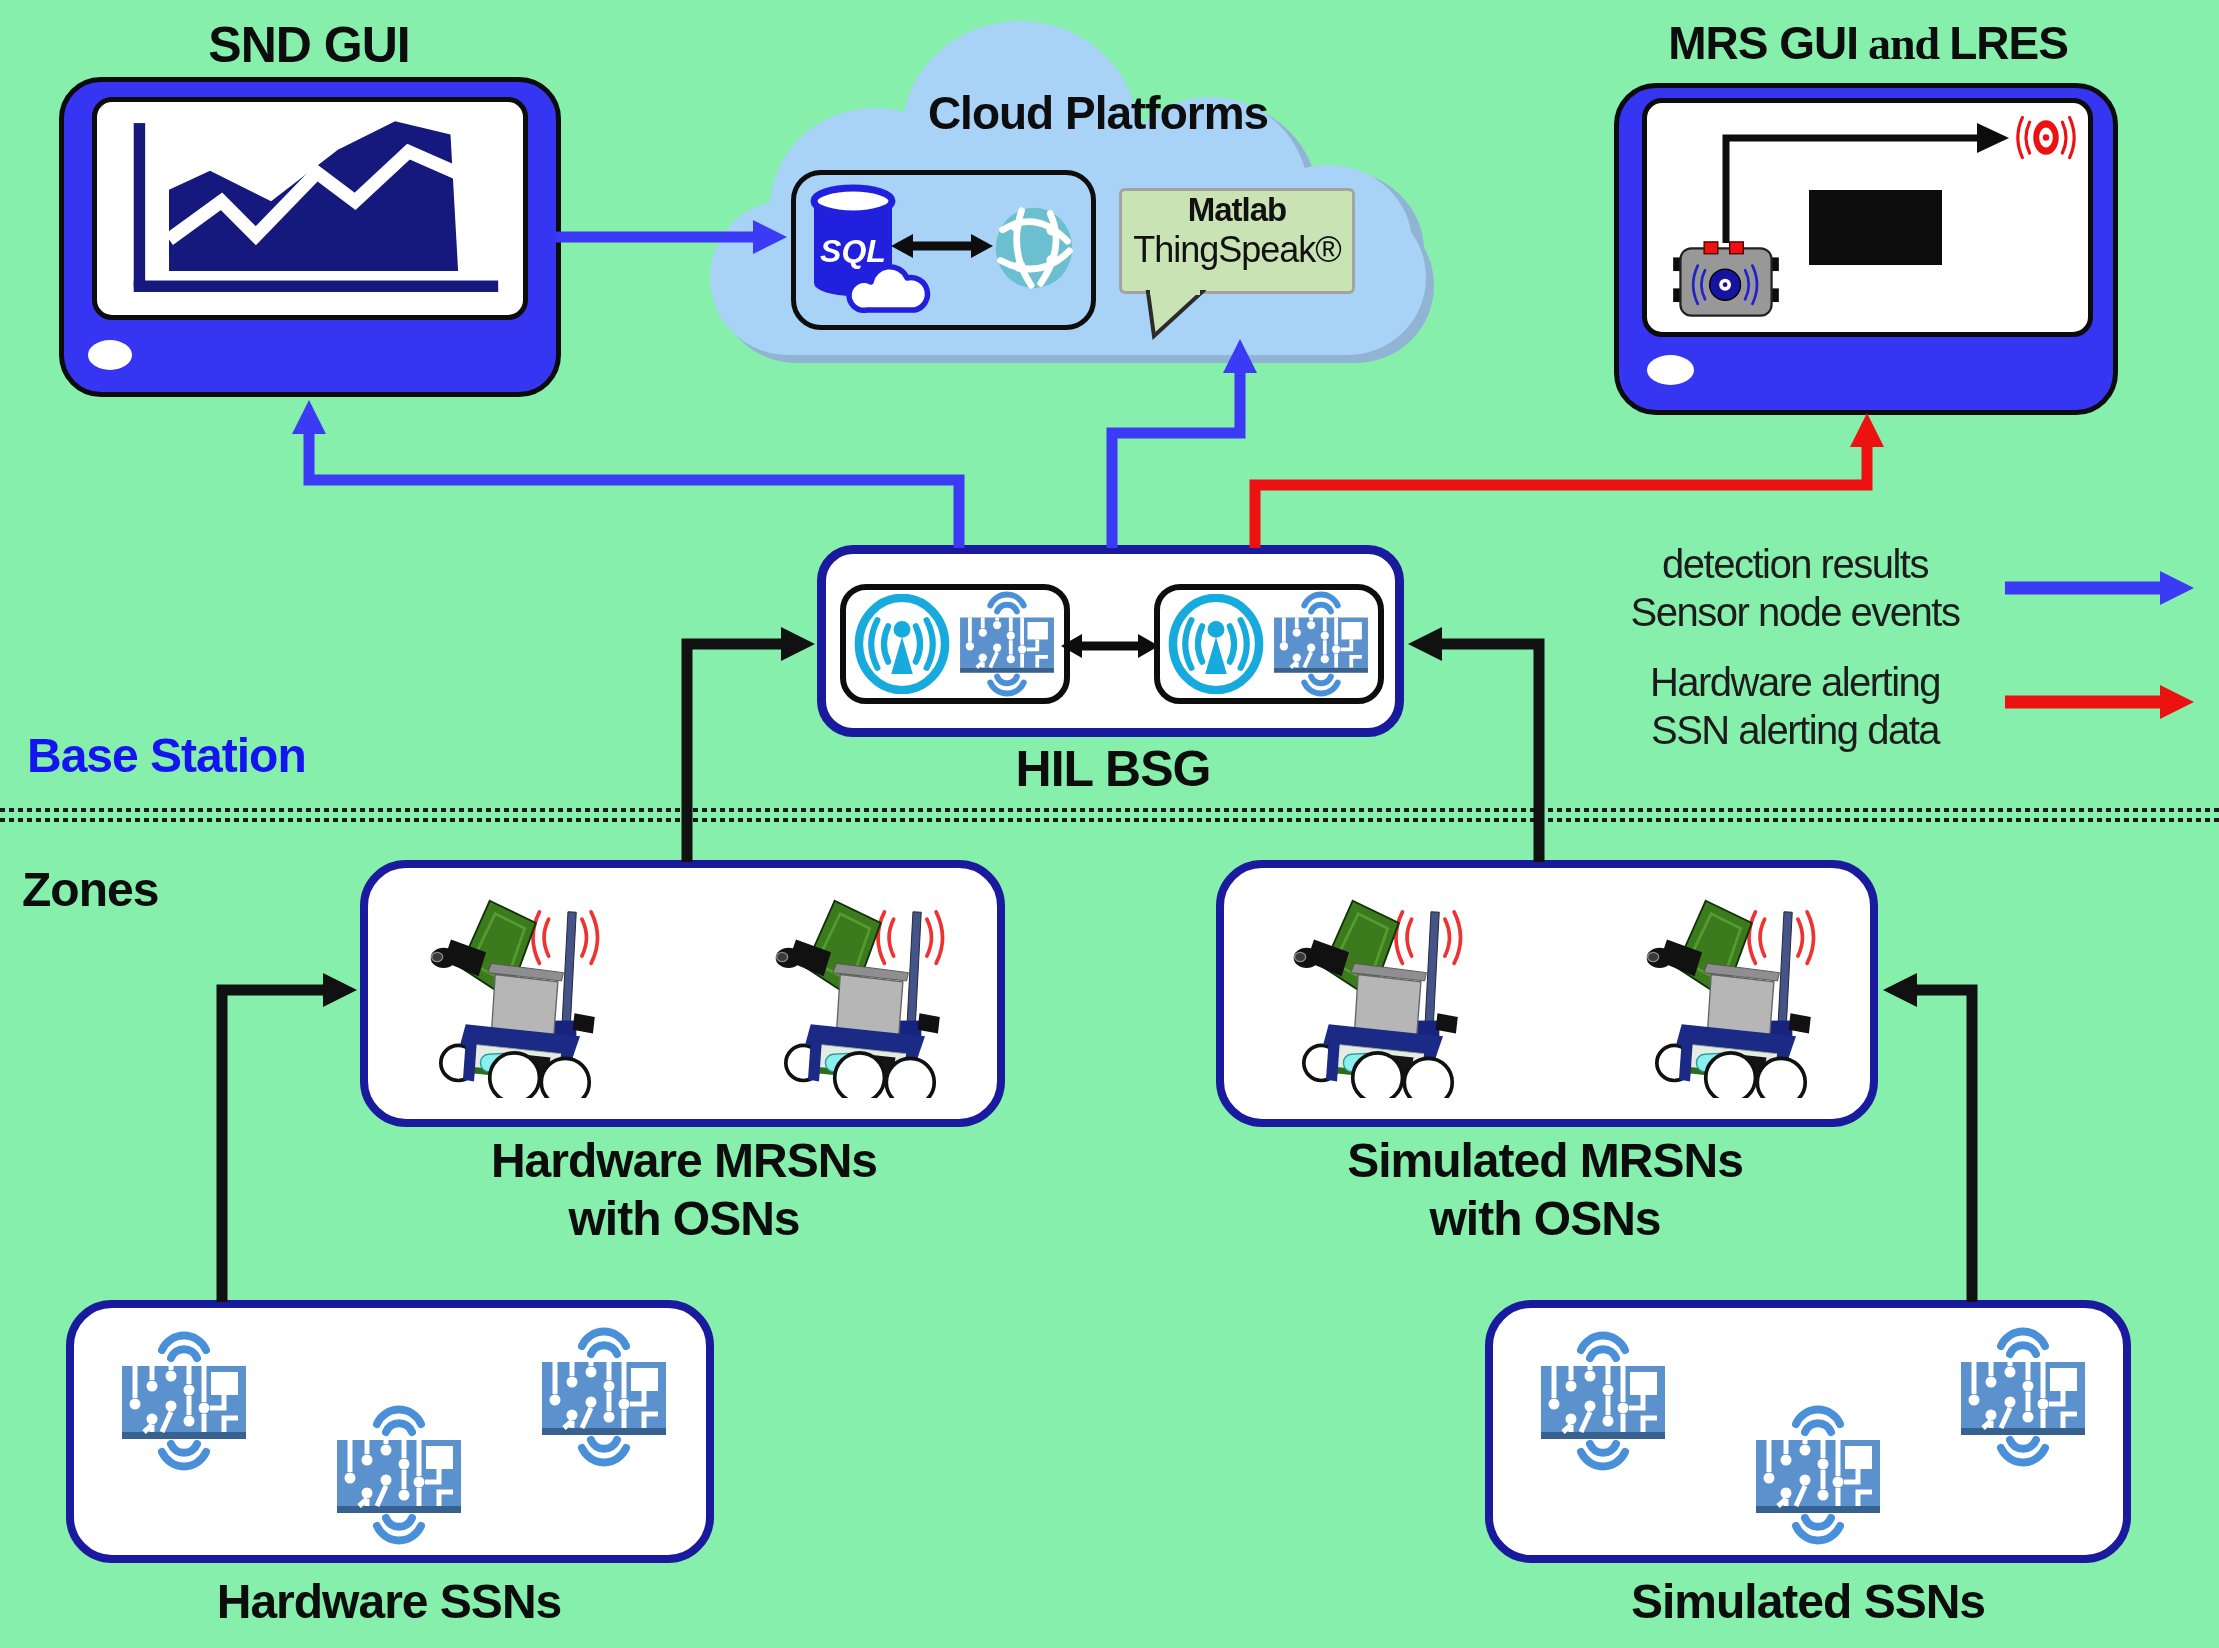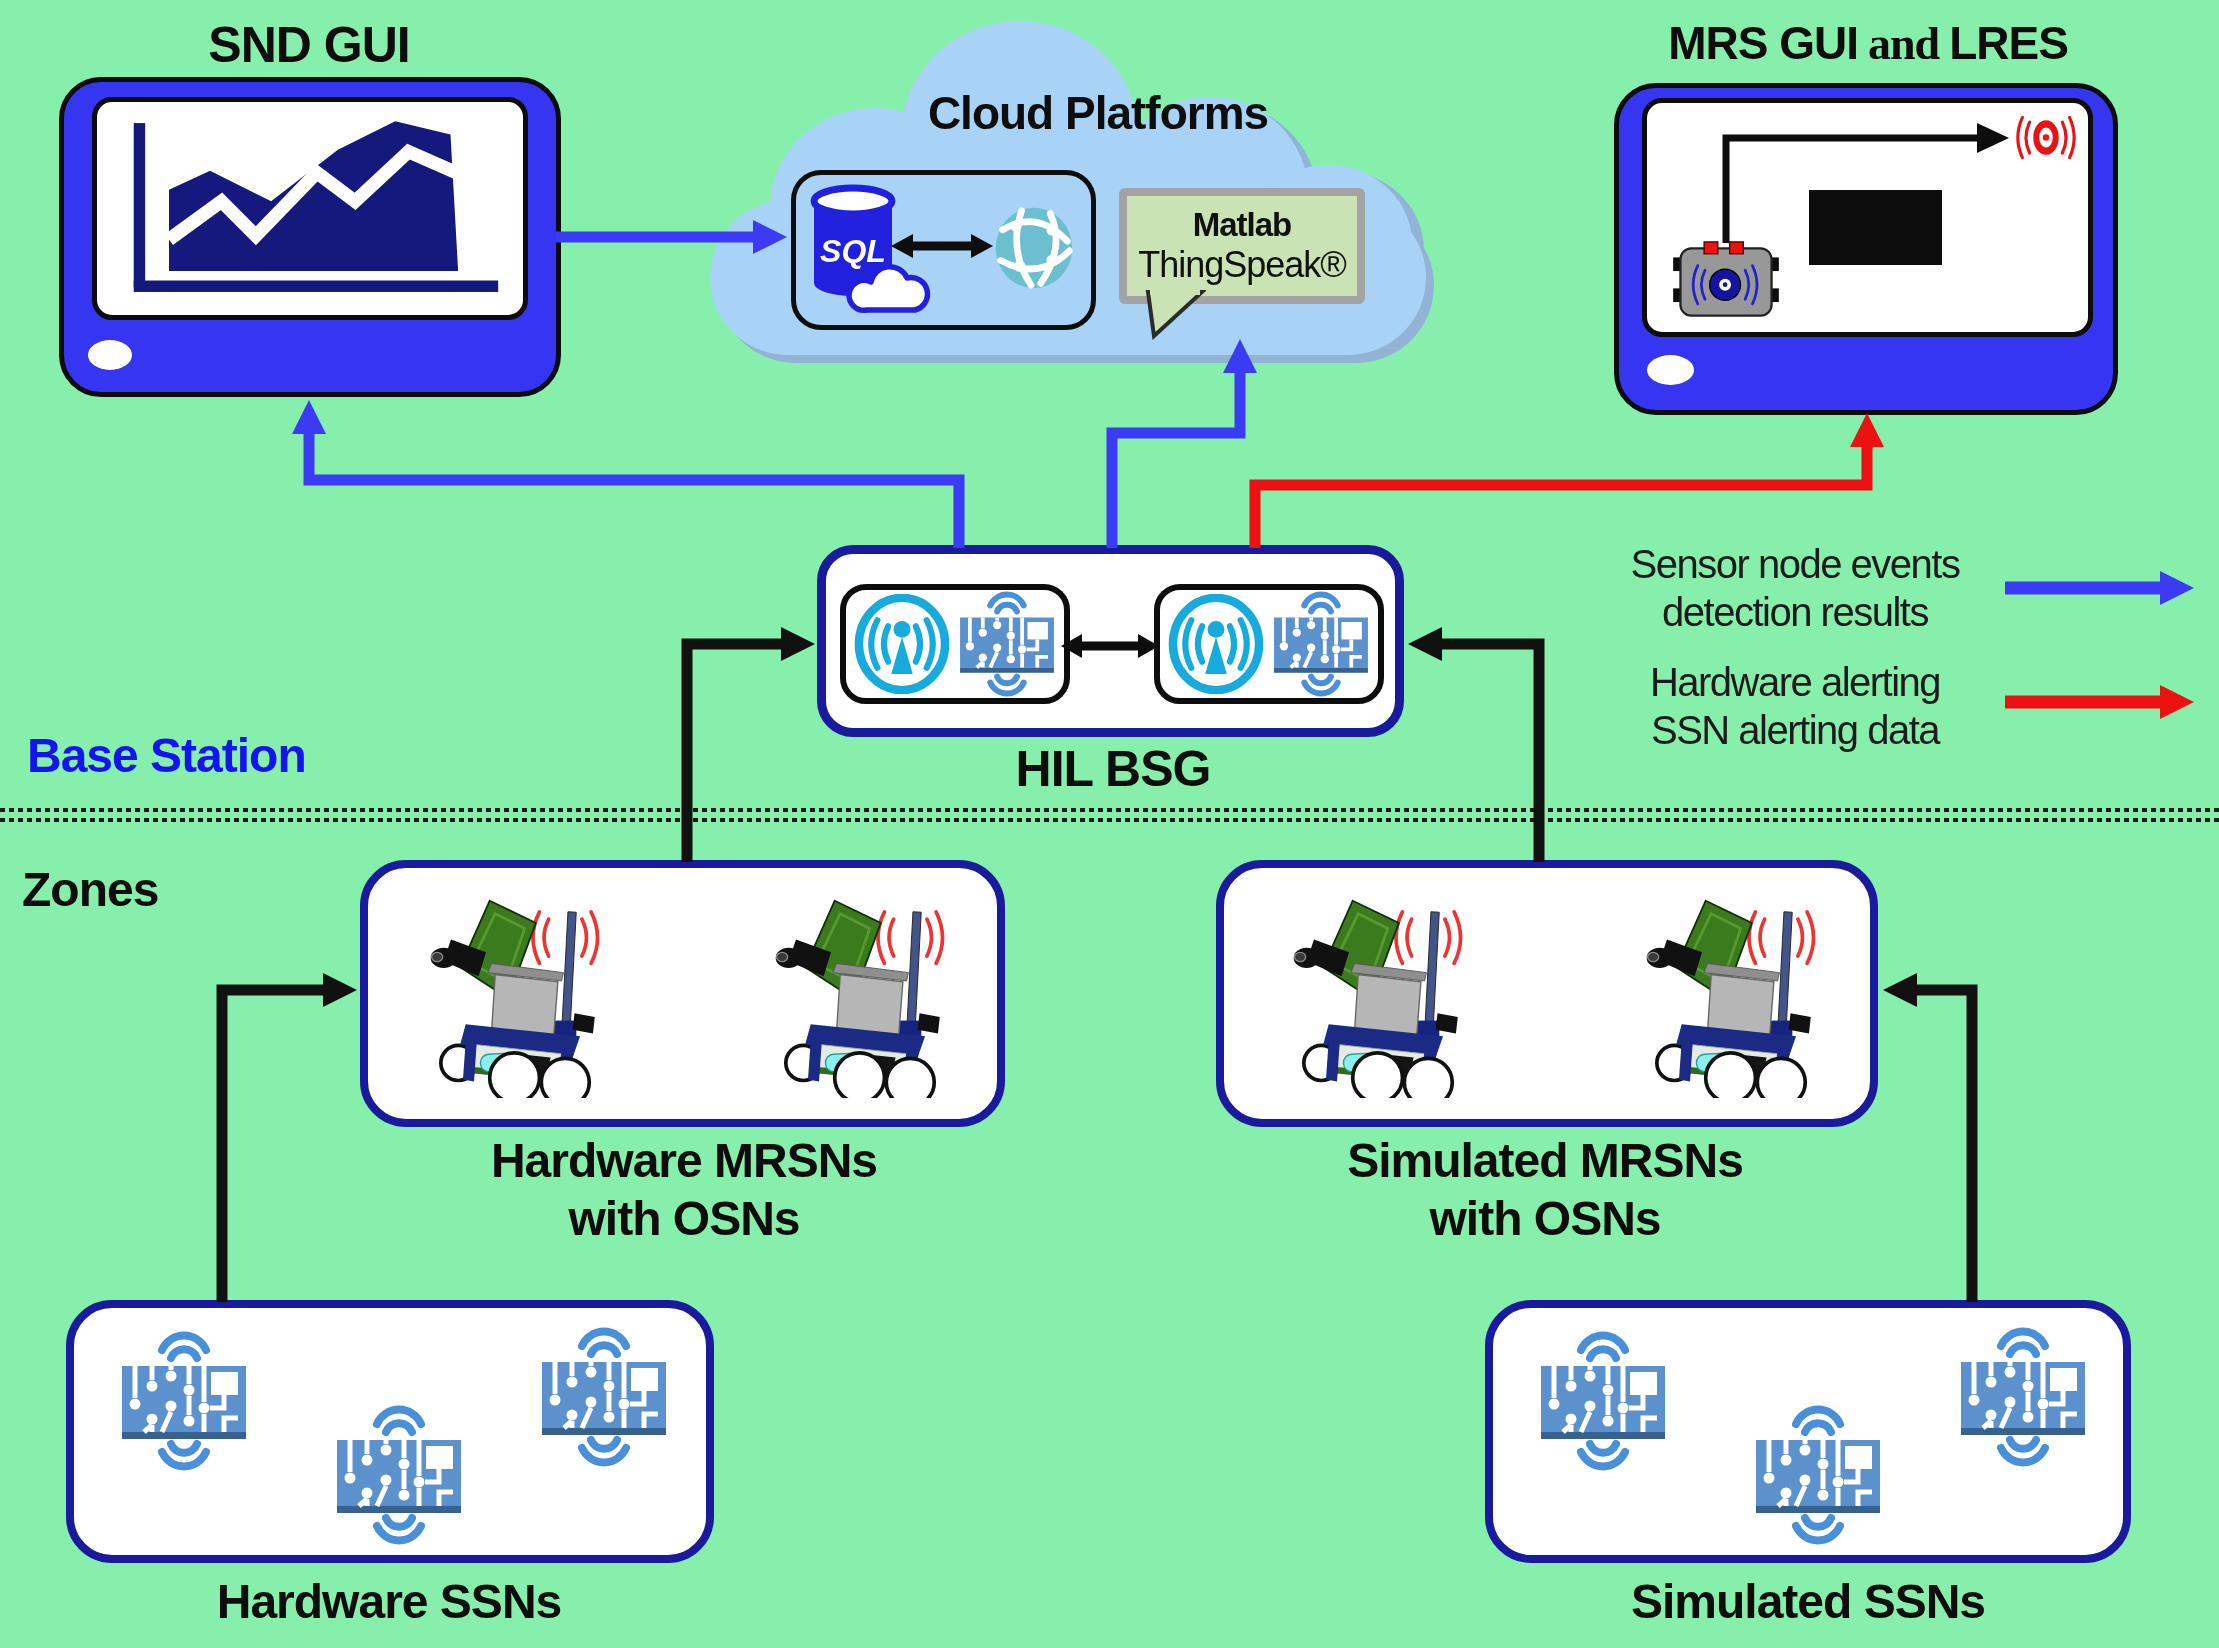--- a/index.html
+++ b/index.html
@@ -6,22 +6,22 @@
   #stage{position:relative;width:2219px;height:1648px;background:#86efac;overflow:hidden;
          font-family:"Liberation Sans","DejaVu Sans",sans-serif;}
   .abs{position:absolute;}
   .title{font-weight:bold;color:#0d0d0d;text-align:center;letter-spacing:-1px;}
   
   .monitor{position:absolute;background:#3636f2;border:5px solid #0c0c0c;border-radius:42px;}
   .screen{position:absolute;background:#ffffff;border:5px solid #0c0c0c;border-radius:20px;overflow:hidden;}
   .plight{position:absolute;background:#ffffff;border-radius:50%;}
   
   .cloud-inner-rect{position:absolute;border:5px solid #0d0d0d;border-radius:30px;}
-  .bubble{position:absolute;background:#c9e3b4;border:8px solid #a3a3a3;border-radius:6px;
-          display:flex;flex-direction:column;align-items:center;justify-content:center;}
+  .bubble{position:absolute;background:#c9e3b4;border:3px solid #a3a3a3;border-radius:6px;
+          display:flex;flex-direction:column;align-items:center;justify-content:flex-start;}
   .bubble .l1{font-weight:bold;font-size:33px;color:#111;line-height:38px;letter-spacing:-1px;}
   .bubble .l2{font-weight:normal;font-size:36px;color:#111;line-height:42px;letter-spacing:-1px;}
   
   .hilbox{position:absolute;background:#ffffff;border:9px solid #1a1a9e;border-radius:36px;}
   .hilsub{position:absolute;background:#ffffff;border:6px solid #0d0d0d;border-radius:26px;}
   
   .zonebox{position:absolute;background:#ffffff;border:8px solid #1a1a9e;border-radius:46px;}
   .boxlabel{position:absolute;font-weight:bold;font-size:48px;line-height:58px;color:#0d0d0d;
             text-align:center;letter-spacing:-1px;}
   .legend-text{position:absolute;font-size:40px;line-height:48px;color:#1c1c1c;text-align:center;
@@ -273,22 +273,22 @@
     </div>
   </div>
   <svg class="abs" style="left:1060px;top:629px;" width="100" height="34" viewBox="0 0 100 34">
     <line x1="18" y1="17" x2="82" y2="17" stroke="#0d0d0d" stroke-width="9"></line>
     <polygon points="1,17 22,5 22,29" fill="#0d0d0d"></polygon>
     <polygon points="99,17 78,5 78,29" fill="#0d0d0d"></polygon>
   </svg>
   <div class="abs title" style="left:963px;top:740px;width:300px;font-size:50px;">HIL BSG</div>
 
   <div class="legend-text" style="left:1580px;top:540px;width:430px;">
+    <div>detection results</div>
     <div>Sensor node events</div>
-    <div>detection results</div>
   </div>
   <div class="legend-text" style="left:1580px;top:658px;width:430px;">
     <div>Hardware alerting</div>
     <div>SSN alerting data</div>
   </div>
 
   <div class="sec-blue" style="left:27px;top:728px;">Base Station</div>
   <div class="dotline" style="top:808px;"></div>
   <div class="dotline" style="top:818px;"></div>
   <div class="sec-black" style="left:22px;top:862px;">Zones</div>

